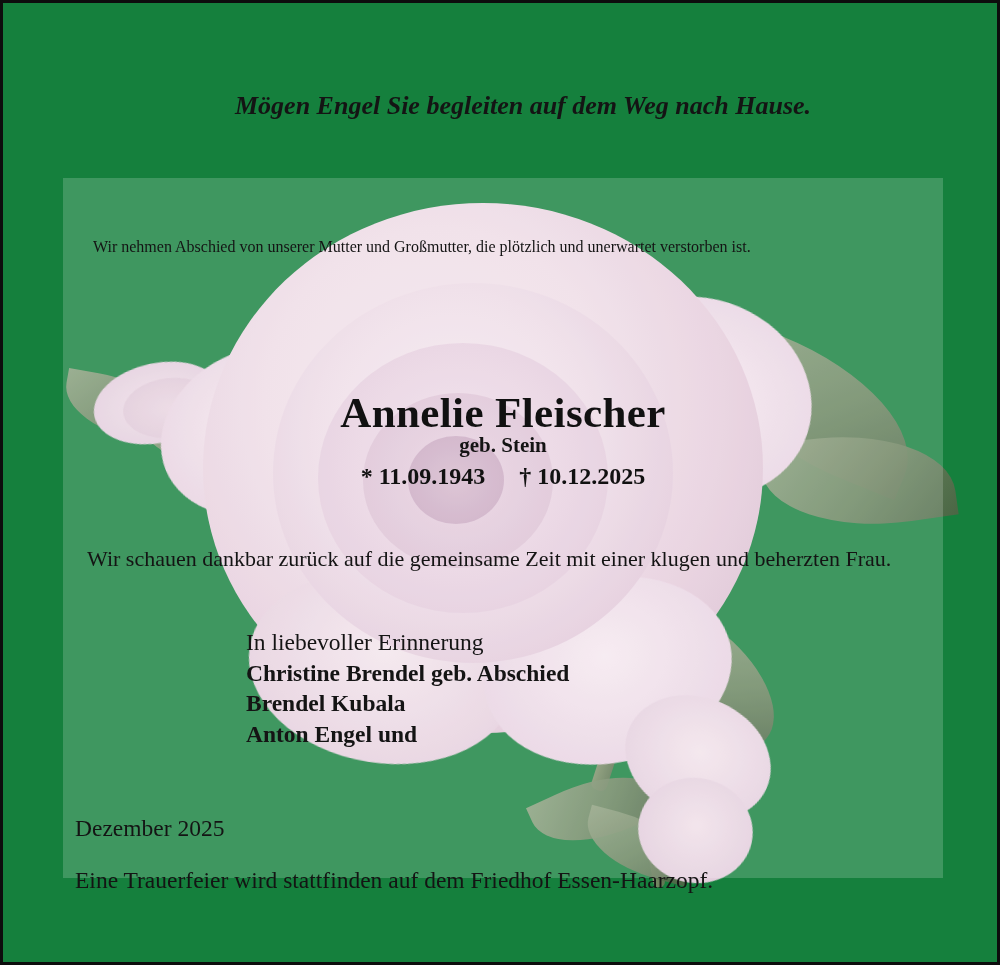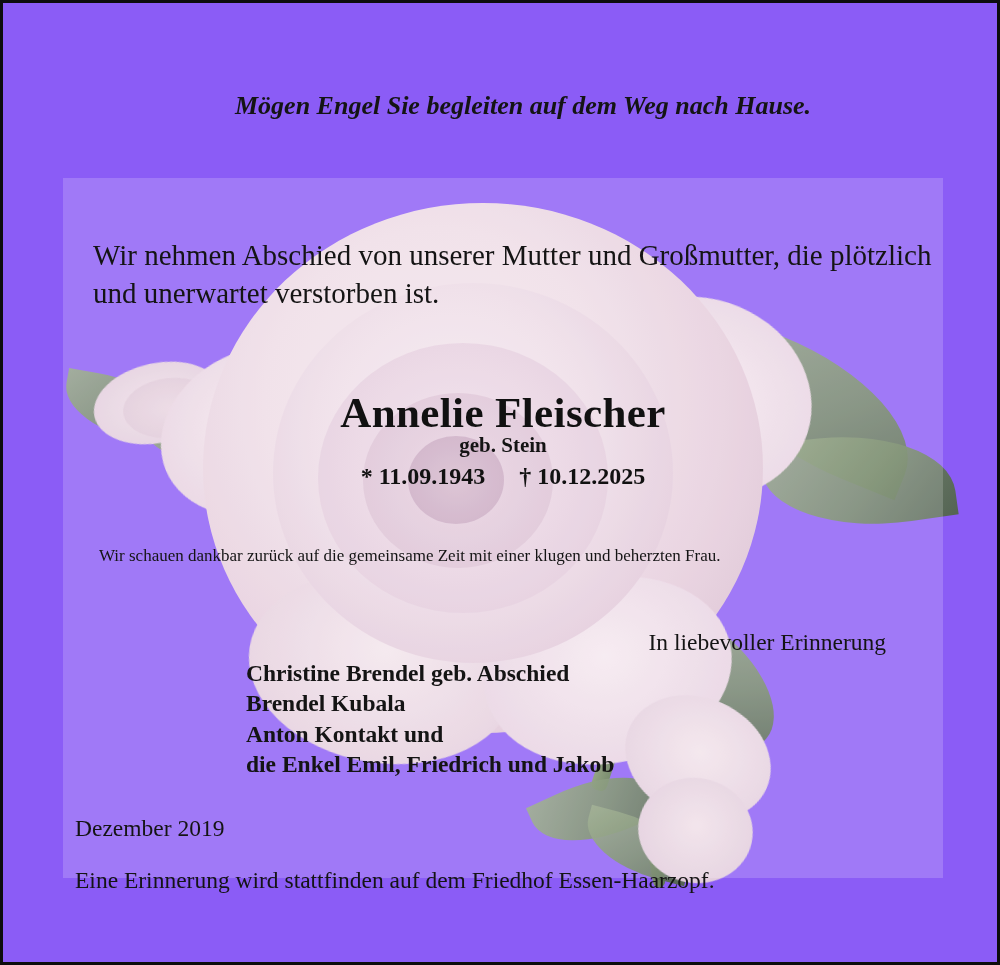--- a/index.html
+++ b/index.html
@@ -12,21 +12,21 @@
     height: 965px;
     font-family: "Liberation Serif", serif;
     color: #1a1a1a;
   }
   .notice {
     position: relative;
     width: 1000px;
     height: 965px;
     box-sizing: border-box;
     border: 3px solid #0d0d0d;
-    background: #8b5cf6;
+    background: #15803d;
     overflow: hidden;
   }
 
   
   .rose-art {
     position: absolute;
     left: 60px;
     top: 175px;
     width: 880px;
     height: 700px;
@@ -104,21 +104,21 @@
   .motto {
     left: 232px; top: 86px; width: 620px;
     font-style: italic;
     font-weight: 700;
     font-size: 26px;
     line-height: 1.33;
     color: #141414;
   }
   .intro {
     left: 90px; top: 234px; width: 860px;
-    font-size: 29px;
+    font-size: 16px;
     line-height: 1.3;
     color: #141414;
   }
   .name {
     left: 0; top: 385px; width: 1000px;
     text-align: center;
     font-size: 43px;
     font-weight: 700;
     letter-spacing: .4px;
     color: #111111;
@@ -132,32 +132,32 @@
   }
   .dates {
     left: 0; top: 460px; width: 1000px;
     text-align: center;
     font-size: 24px;
     font-weight: 700;
     color: #111111;
   }
   .dates .sep { display: inline-block; width: 34px; }
   .thanks {
-    left: 96px; top: 542px; width: 860px;
-    font-size: 17px;
+    left: 84px; top: 542px; width: 860px;
+    font-size: 22px;
     line-height: 1.3;
     color: #141414;
   }
   .memory {
     left: 243px; top: 624px; width: 640px;
     font-size: 23.5px;
     line-height: 1.30;
     color: #141414;
   }
-  .memory .lead { font-weight: 400; text-align: right; }
+  .memory .lead { font-weight: 400; }
   .memory .mourner { font-weight: 700; }
   .month {
     left: 72px; top: 812px; width: 400px;
     font-size: 23.5px;
     color: #141414;
   }
   .service {
     left: 72px; top: 862px; width: 880px;
     font-size: 23.5px;
     line-height: 1.3;
@@ -204,23 +204,22 @@
   <div class="txt dates">
     <span>* 11.09.1943</span><span class="sep"></span><span>† 10.12.2025</span>
   </div>
 
   <div class="txt thanks">Wir schauen dankbar zurück auf die gemeinsame Zeit mit einer klugen und beherzten Frau.</div>
 
   <div class="txt memory">
     <div class="lead">In liebevoller Erinnerung</div>
     <div class="mourner">Christine Brendel geb. Abschied</div>
     <div class="mourner">Brendel Kubala</div>
-    <div class="mourner">Anton Kontakt und</div>
-    <div class="mourner">die Enkel Emil, Friedrich und Jakob</div>
-  </div>
-
-  <div class="txt month">Dezember 2019</div>
+    <div class="mourner">Anton Engel und</div>
+  </div>
+
+  <div class="txt month">Dezember 2025</div>
 
   <div class="txt service">
-    <div>Eine Erinnerung wird stattfinden auf dem Friedhof Essen-Haarzopf.</div>
+    <div>Eine Trauerfeier wird stattfinden auf dem Friedhof Essen-Haarzopf.</div>
   </div>
 
 </div>
 
 </body></html>

